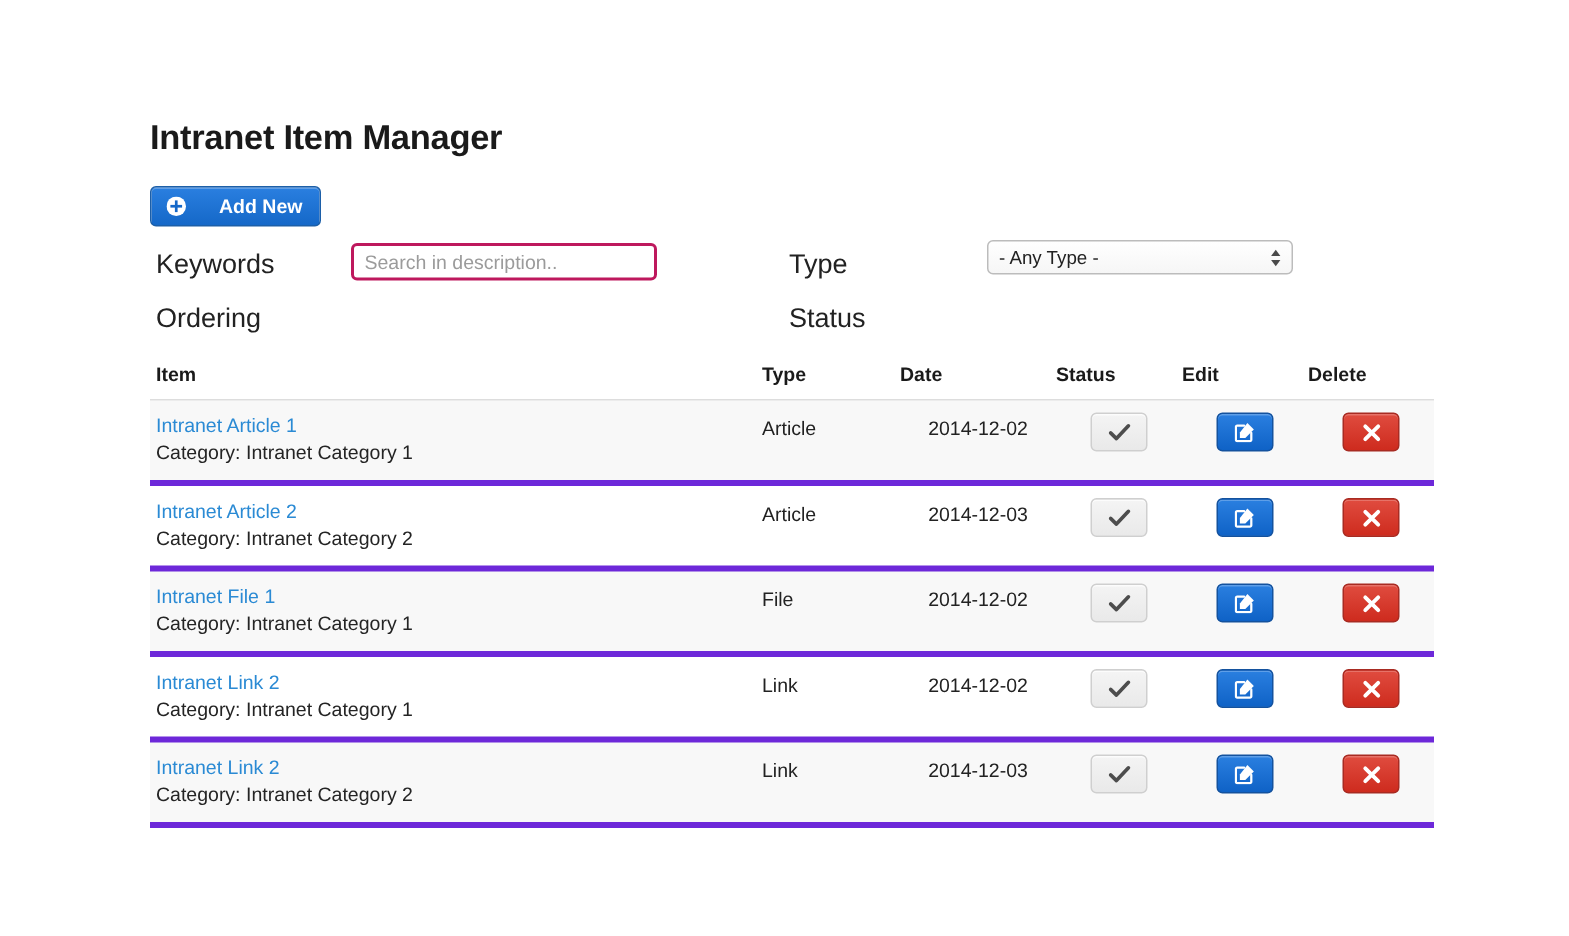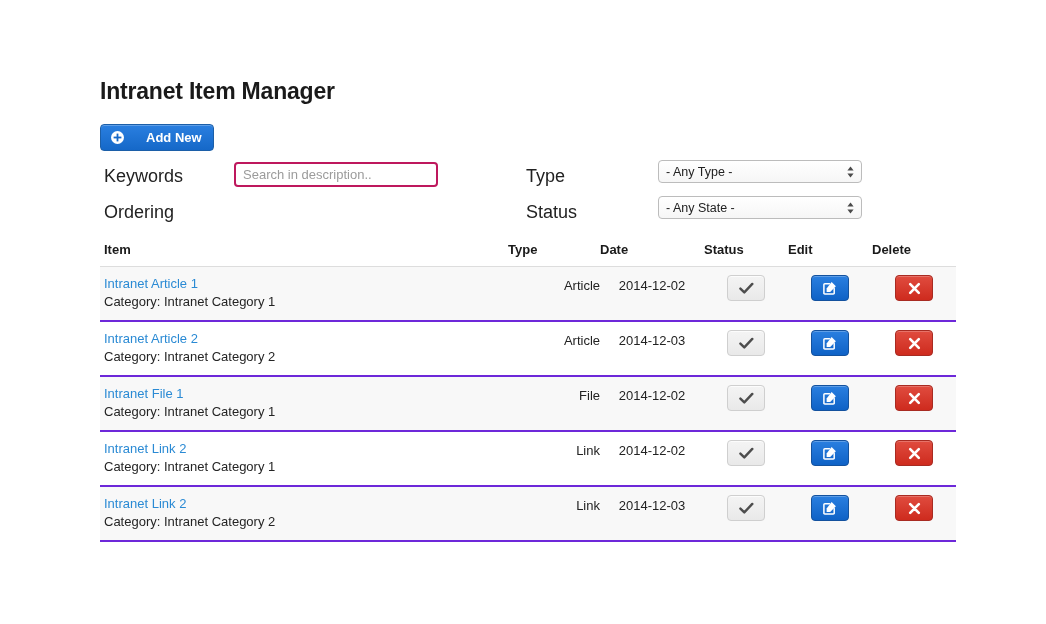--- a/index.html
+++ b/index.html
@@ -133,30 +133,30 @@
     text-align: left;
     font-size: 13px;
     font-weight: bold;
     color: #1a1a1a;
     padding: 0 0 9px 0;
     border-bottom: 1px solid #dddddd;
     vertical-align: bottom;
     white-space: nowrap;
   }
   .tbl tbody td {
-    border-bottom: 2px solid #6d28d9;
+    border-bottom: 4px solid #6d28d9;
     padding: 9px 0 10px 0;
     vertical-align: top;
     color: #222;
   }
   .tbl tbody tr.odd td { background: #f8f8f8; }
   .tbl tbody tr.even td { background: #ffffff; }
 
   .col-item   { width: 408px; padding-left: 4px !important; }
-  .col-type   { width: 92px;  text-align: right; }
+  .col-type   { width: 92px;  text-align: left; }
   .col-date   { width: 104px; text-align: center; }
   .col-status { width: 84px;  text-align: center; }
   .col-edit   { width: 84px;  text-align: center; }
   .col-delete { width: 84px;  text-align: center; }
 
   th.col-item   { padding-left: 4px; margin-left: 13px; }
   th.col-type   { text-align: center; }
   th.col-date   { text-align: center; }
   th.col-status { text-align: center; }
   th.col-edit   { text-align: center; margin-left: 23px; }
@@ -242,29 +242,20 @@
         <span>- Any Type -</span>
         <span class="stepper">
           <svg width="9" height="14" viewBox="0 0 9 14">
             <path d="M4.5 1.5 L7.6 5.6 L1.4 5.6 Z" fill="#4a4a4a"></path>
             <path d="M4.5 12.5 L1.4 8.4 L7.6 8.4 Z" fill="#4a4a4a"></path>
           </svg>
         </span>
       </div>
 
       <span class="f-label status">Status</span>
-      <div class="sel status">
-        <span>- Any State -</span>
-        <span class="stepper">
-          <svg width="9" height="14" viewBox="0 0 9 14">
-            <path d="M4.5 1.5 L7.6 5.6 L1.4 5.6 Z" fill="#4a4a4a"></path>
-            <path d="M4.5 12.5 L1.4 8.4 L7.6 8.4 Z" fill="#4a4a4a"></path>
-          </svg>
-        </span>
-      </div>
 
     </div>
 
     <table class="tbl">
       <thead>
         <tr>
           <th class="col-item">Item</th>
           <th class="col-type">Type</th>
           <th class="col-date">Date</th>
           <th class="col-status">Status</th>

